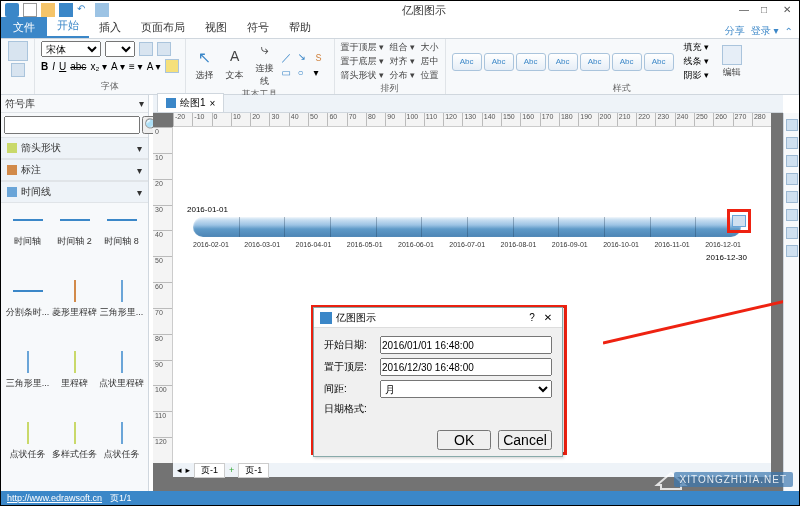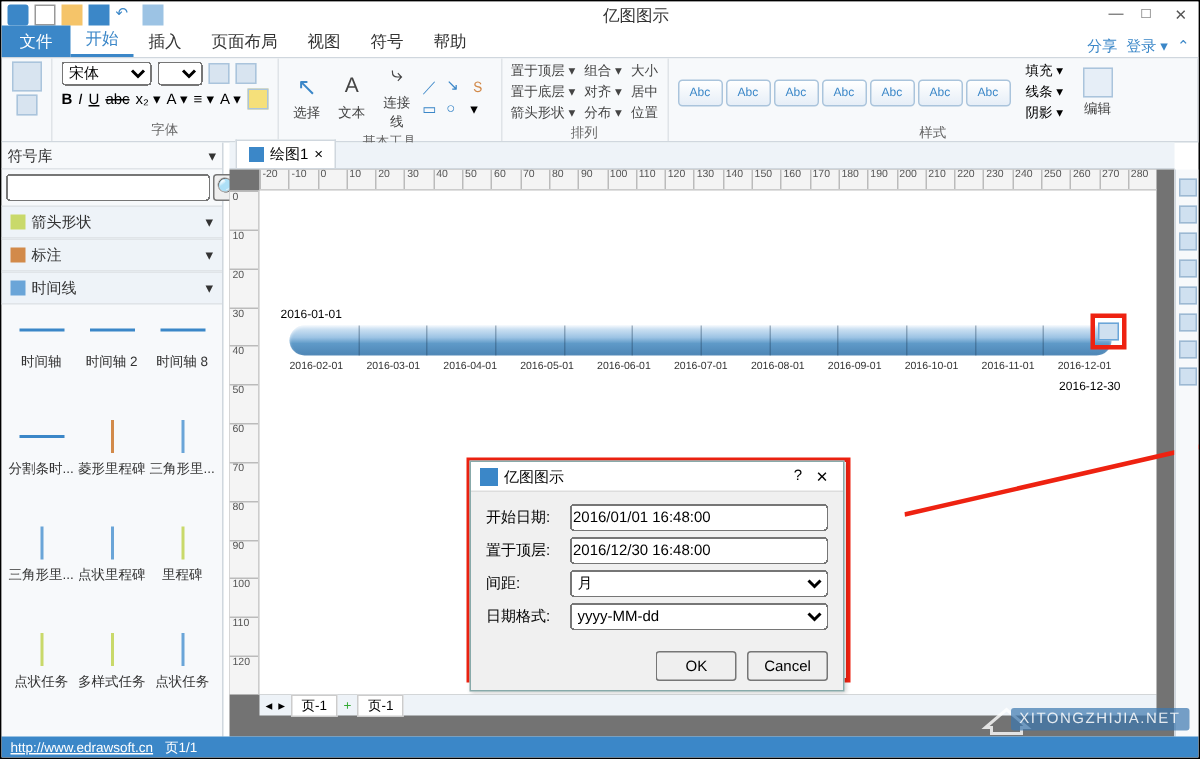--- a/index.html
+++ b/index.html
@@ -73,21 +73,21 @@
 
 
 .dlg-hl { position: absolute; top: 178px; left: 138px; width: 256px; height: 150px; border: 3px solid #e21; }
 .dlg { position: absolute; top: 180px; left: 140px; width: 250px; background: #f0f0f0; border: 1px solid #8aa; box-shadow: 1px 1px 3px rgba(0,0,0,.2); }
 .dlg-title { height: 20px; display: flex; align-items: center; padding: 0 6px; font-size: 10px; background: #fff; border-bottom: 1px solid #ddd; }
 .dlg-title .t { flex: 1; }
 .dlg-title .q, .dlg-title .x { width: 16px; text-align: center; cursor: pointer; }
 .dlg-body { padding: 8px 10px; display: grid; grid-template-columns: 50px 1fr; row-gap: 4px; column-gap: 6px; align-items: center; font-size: 10px; }
 .dlg-body input, .dlg-body select { height: 18px; font-size: 10px; width: 100%; }
 .dlg-foot { padding: 6px 10px; text-align: right; }
-.dlg-foot button { width: 54px; height: 20px; font-size: 10px; margin-left: 4px; }
+.dlg-foot button { width: 54px; height: 20px; font-size: 14px; margin-left: 4px; }
 
 
 .page-tabs { position: absolute; left: 20px; right: 12px; bottom: 14px; height: 14px; background: #eef3f8; display: flex; align-items: center; gap: 4px; font-size: 9px; padding-left: 4px; }
 .page-tabs .ptab { background: #fff; border: 1px solid #ccc; padding: 0 6px; }
 .palette { position: absolute; left: 152px; right: 16px; bottom: 0; height: 14px; display: flex; align-items: center; }
 .palette .lbl { font-size: 9px; padding: 0 4px; color: #333; }
 .palette .swatches { flex: 1; display: flex; height: 10px; overflow: hidden; }
 .palette .sw { width: 7px; height: 10px; }
 .status-full { position: absolute; left: 0; right: 0; bottom: 0; height: 14px; background: #3b87c8; color: #fff; font-size: 9px; display: flex; align-items: center; padding: 0 6px; }
 .status-full a { color: #fff; text-decoration: underline; }
@@ -281,29 +281,29 @@
         <div>三角形里...</div>
       </div>
       <div class="lp-shape">
         <div class="thumb">
           <div class="thumb-stick" style="background:#6aa5d8"></div>
         </div>
         <div>三角形里...</div>
       </div>
       <div class="lp-shape">
         <div class="thumb">
+          <div class="thumb-stick" style="background:#c9d96a"></div>
+        </div>
+        <div>里程碑</div>
+      </div>
+      <div class="lp-shape">
+        <div class="thumb">
           <div class="thumb-stick" style="background:#6aa5d8"></div>
         </div>
         <div>点状里程碑</div>
-      </div>
-      <div class="lp-shape">
-        <div class="thumb">
-          <div class="thumb-stick" style="background:#c9d96a"></div>
-        </div>
-        <div>里程碑</div>
       </div>
       <div class="lp-shape">
         <div class="thumb">
           <div class="thumb-stick" style="background:#c9d96a"></div>
         </div>
         <div>点状任务</div>
       </div>
       <div class="lp-shape">
         <div class="thumb">
           <div class="thumb-stick" style="background:#c9d96a"></div>
@@ -429,21 +429,20 @@
         <span class="x">✕</span>
       </div>
       <div class="dlg-body">
         <label>开始日期:</label>
         <input value="2016/01/01 16:48:00" style="">
         <label>置于顶层:</label>
         <input value="2016/12/30 16:48:00" style="">
         <label>间距:</label>
         <select><option>月</option></select>
         <label>日期格式:</label>
-        <select><option>yyyy-MM-dd</option></select>
       </div>
       <div class="dlg-foot">
         <button>OK</button>
         <button>Cancel</button>
       </div>
     </div>
   </div>
 
   <div class="page-tabs">
     <span>◂</span>

